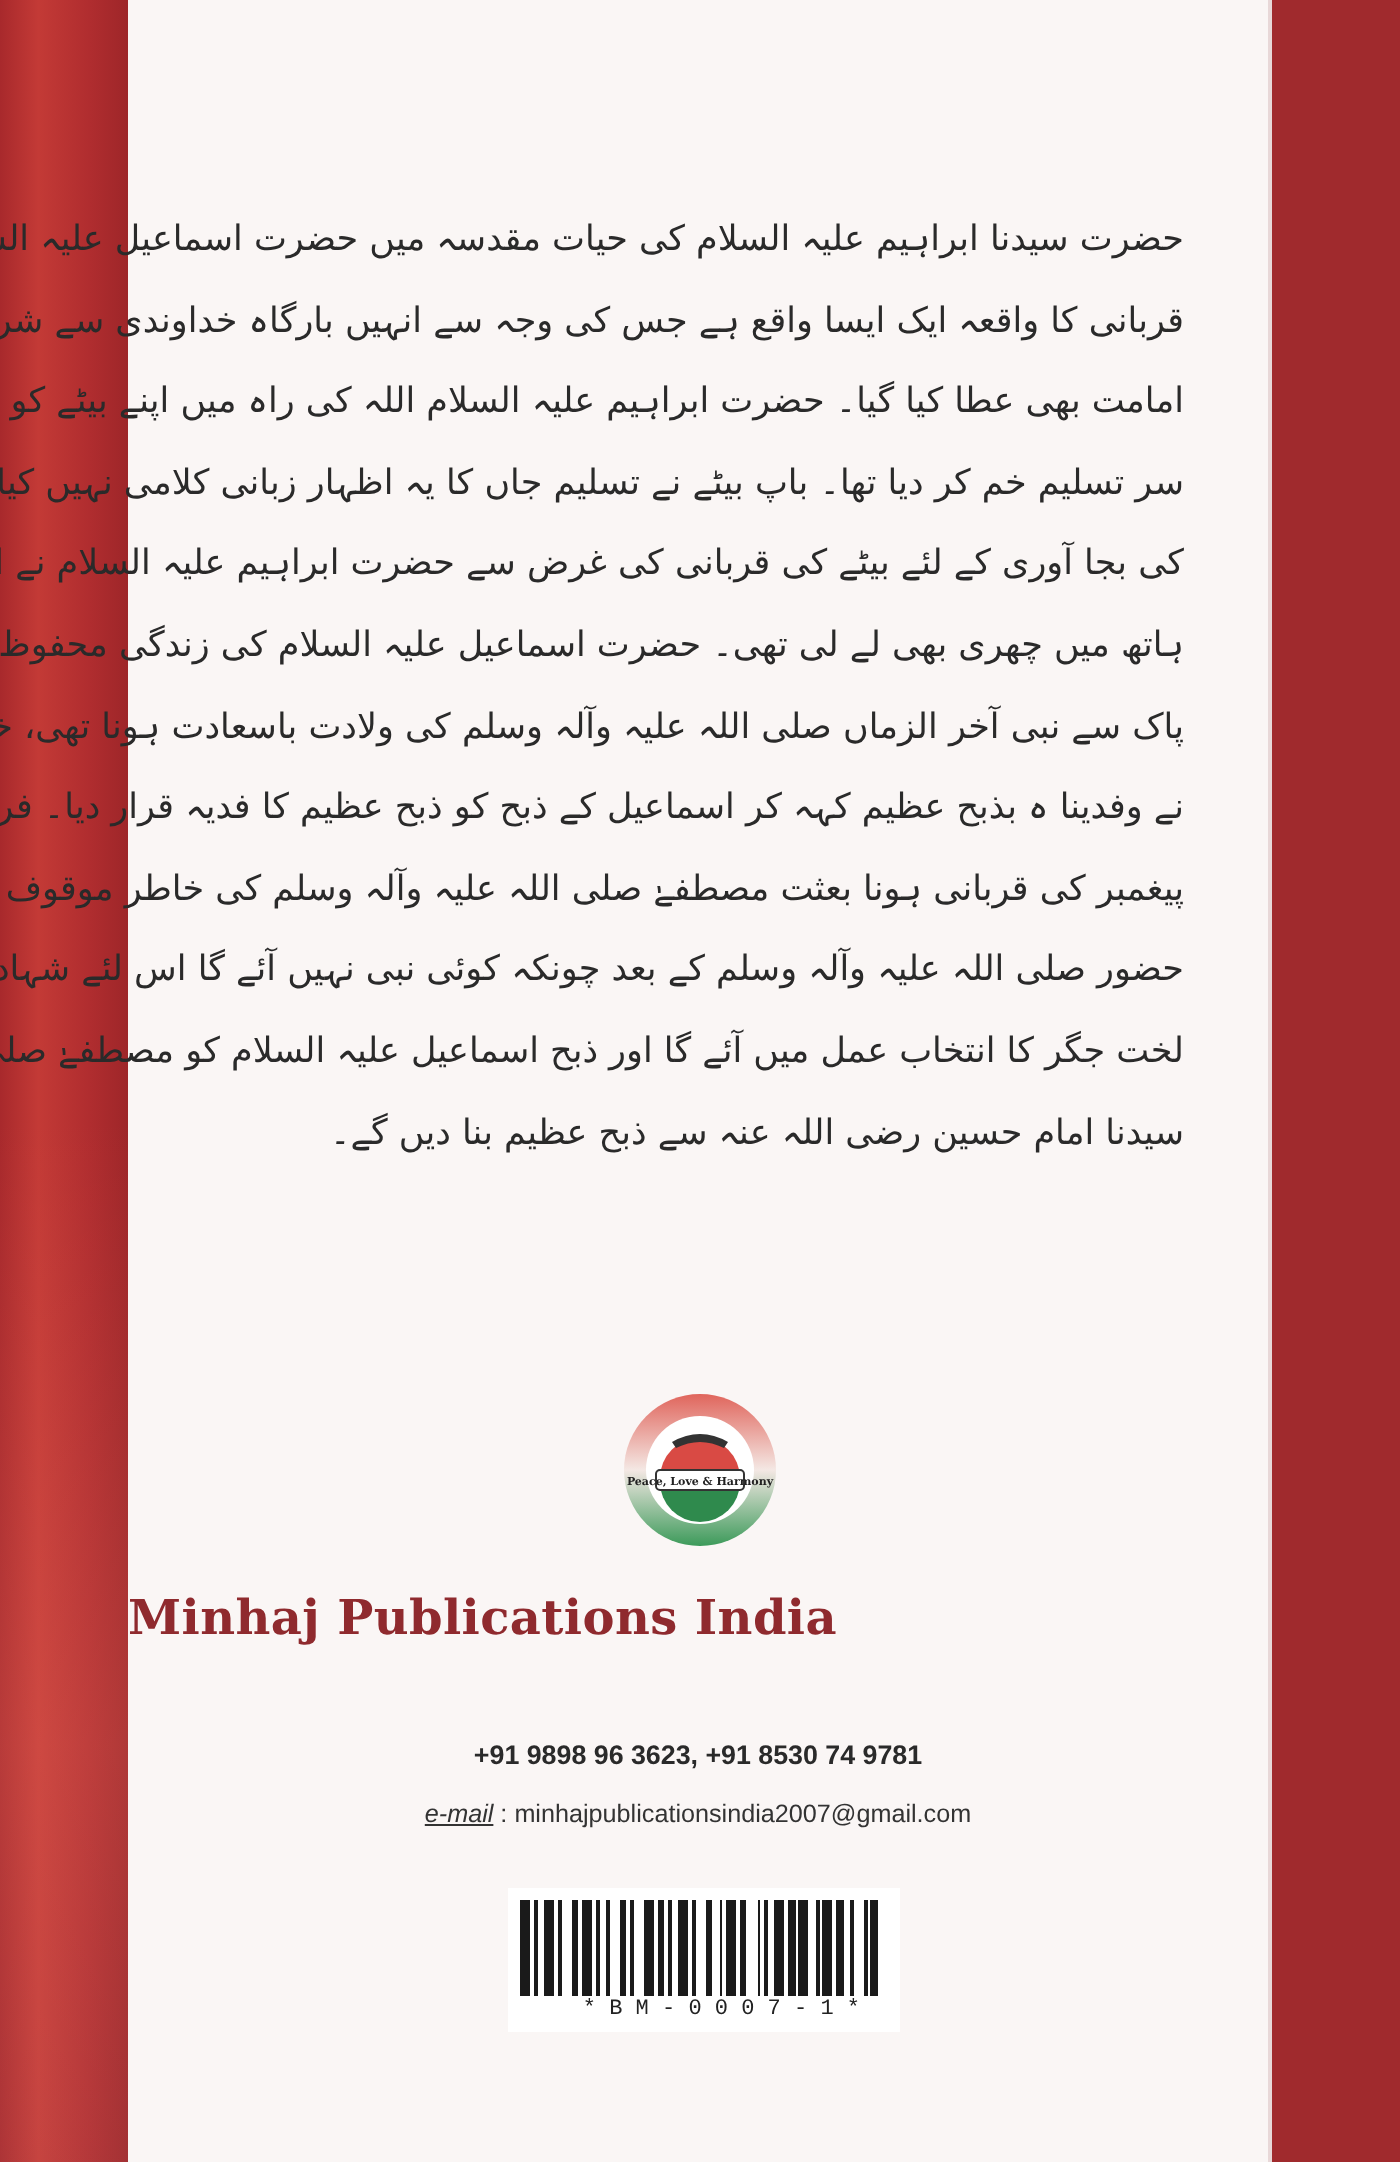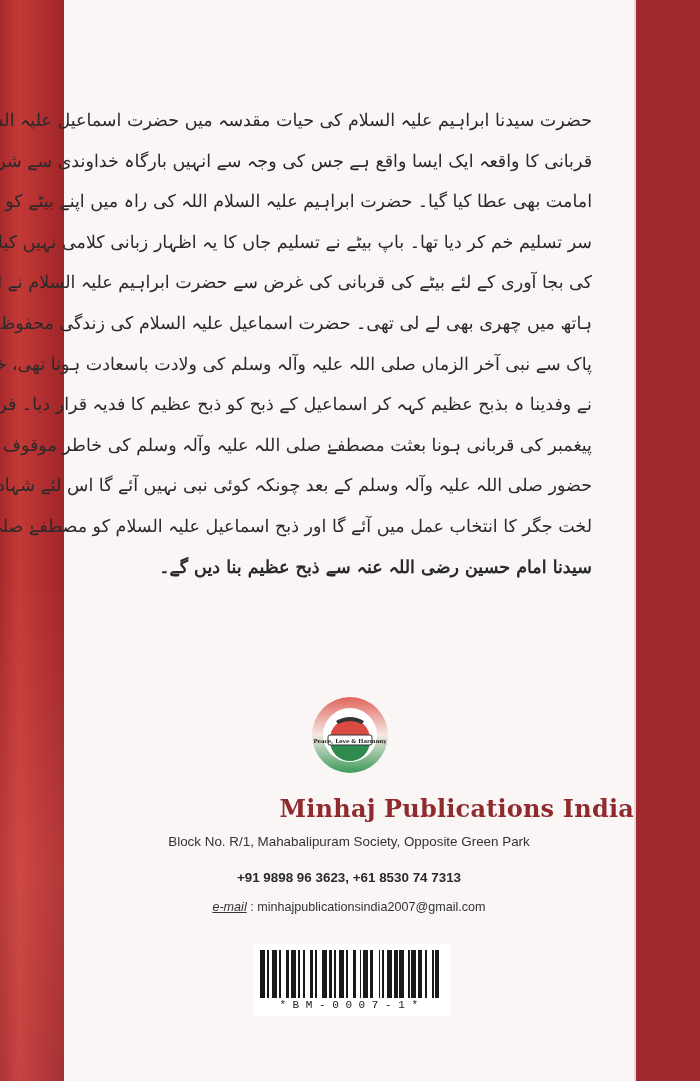--- a/index.html
+++ b/index.html
@@ -22,26 +22,26 @@
     position: absolute; left: 64px; top: 0; width: 570px; height: 1081px;
     background: #faf6f5;
   }
   .urdu {
     position: absolute; left: 100px; top: 100px; width: 492px;
     direction: rtl; text-align: justify; text-align-last: right;
     font-family: "DejaVu Serif", serif; font-size: 17.5px; line-height: 40.6px;
     color: #2a2a2a;
   }
   .urdu .line { display: block; white-space: nowrap; text-align: justify; text-align-last: justify; }
-  .urdu .line.last { text-align-last: right; font-weight: bold; }
+  .urdu .line.last { text-align-last: right; }
   .logo {
     position: absolute; left: 310px; top: 695px; width: 80px; height: 80px;
   }
   .pub-name {
-    position: absolute; left: 64px; top: 794px; width: 570px; text-align: right;
+    position: absolute; left: 64px; top: 794px; width: 570px; text-align: left;
     font-family: "DejaVu Serif", serif; font-weight: bold; font-size: 24px; color: #8f2a2e;
     letter-spacing: 0.2px;
   }
   .address {
     position: absolute; left: 64px; top: 832px; width: 570px; text-align: center;
     font-family: "Liberation Sans", sans-serif; font-size: 13.4px; color: #333; line-height: 19px;
   }
   .phones {
     position: absolute; left: 64px; top: 870px; width: 570px; text-align: center;
     font-family: "Liberation Sans", sans-serif; font-weight: bold; font-size: 13.4px; color: #2a2a2a;
@@ -51,21 +51,21 @@
     font-family: "Liberation Sans", sans-serif; font-size: 12.6px; color: #333; line-height: 19px;
   }
   .contact .lbl { font-style: italic; text-decoration: underline; }
   .barcode-box {
     position: absolute; left: 254px; top: 944px; width: 196px; height: 72px;
     background: #ffffff;
   }
   .bars { position: absolute; left: 6px; top: 6px; width: 184px; height: 48px; display: flex; align-items: stretch; }
   .bars span { display: block; height: 100%; background: #1a1a1a; }
   .bar-text {
-    position: absolute; left: 0; top: 55px; width: 196px; text-align: center;
+    position: absolute; left: 12px; top: 55px; width: 196px; text-align: center;
     font-family: "Liberation Mono", monospace; font-size: 11px; letter-spacing: 6.6px; color: #222;
   }
 </style>
 </head>
 <body>
 
 <div class="cover">
   <div class="band-left"></div>
   <div class="band-right"></div>
   <div class="panel"></div>
@@ -97,23 +97,22 @@
     <circle cx="40" cy="40" r="27" fill="#ffffff"></circle>
     <circle cx="40" cy="44" r="20" fill="#d94a44"></circle>
     <path d="M20 46 A20 20 0 0 0 60 46 Z" fill="#2f8a4d"></path>
     <path d="M26 26 Q40 18 54 26 L52 29 Q40 23 28 29 Z" fill="#333"></path>
     <rect x="18" y="40" width="44" height="10" rx="2" fill="#fff" stroke="#333" stroke-width="1"></rect>
     <text x="40" y="47.5" font-size="5.5" text-anchor="middle" fill="#222" font-family="DejaVu Serif, serif" font-weight="bold">Peace, Love &amp; Harmony</text>
   </svg>
 
   <div class="pub-name">Minhaj Publications India</div>
   <div class="address">
-    <div>Block No. R/1, Mahabalipuram Society, Opposite Green Park</div>
   </div>
-  <div class="phones">+91 9898 96 3623, +61 8530 74 7313</div>
+  <div class="phones">+91 9898 96 3623, +91 8530 74 9781</div>
   <div class="contact">
     <div>
       <span class="lbl">e-mail</span><span> :  </span><span>minhajpublicationsindia2007@gmail.com</span>
     </div>
   </div>
 
   <div class="barcode-box">
     <div class="bars" id="bars">
         <span style="width: 5.15888px;"></span>
         <span style="width: 1.71963px; background: transparent;"></span>

